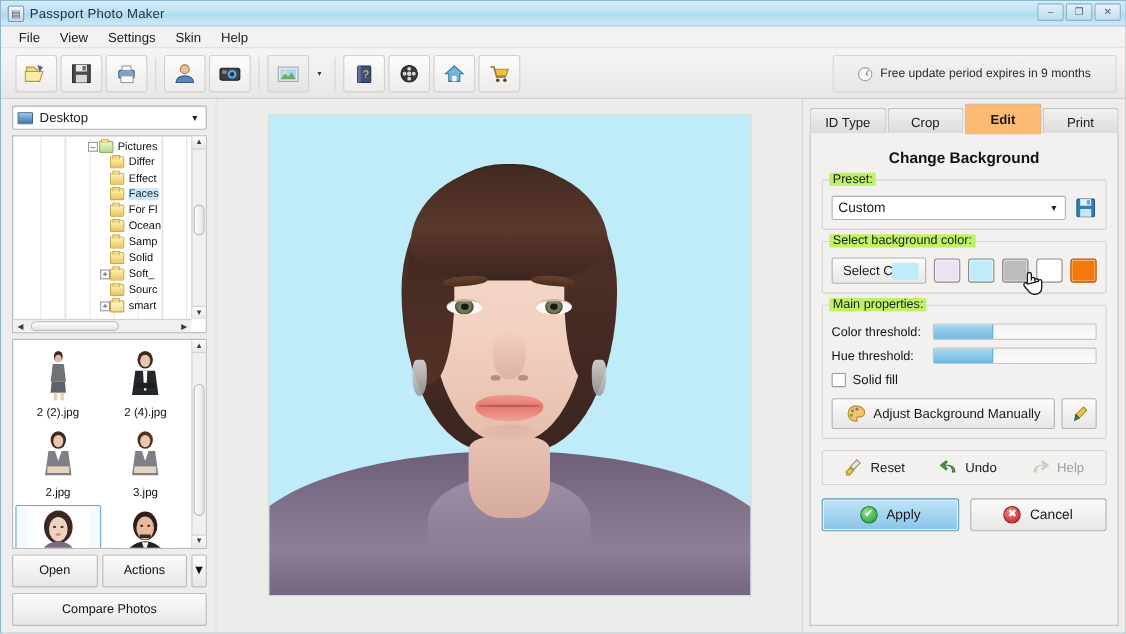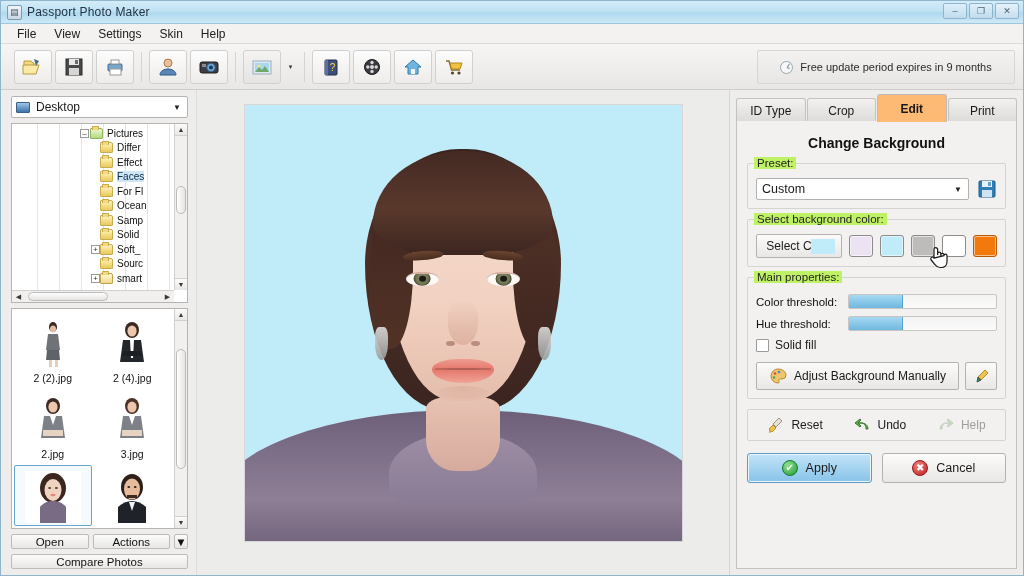--- a/index.html
+++ b/index.html
@@ -231,21 +231,21 @@
   }
   .thumb-name { font-size: 10.5px; margin-top: 1px; color: #111; }
   .thumbs-vscroll {
     position: absolute; right: 0; top: 0; bottom: 0; width: 13px;
     background: #f1f0ef; border-left: 1px solid #d2d0ce;
   }
   .thumbs-vscroll .sb-thumb-v { top: 40px; height: 120px; }
 
   .btn-row { display: flex; gap: 4px; }
   .gbtn {
-    flex: 1; height: 15px;
+    flex: 1; height: 30px;
     background: linear-gradient(#fbfbfa, #e9e7e5);
     border: 1px solid #bdbbb9; border-radius: 2px;
     font-size: 11.5px; color: #111;
     display: flex; align-items: center; justify-content: center;
   }
   .gbtn.small-caret { flex: 0 0 14px; }
 
   
   .canvas-area {
     flex: 1; position: relative; background: #ececea;

